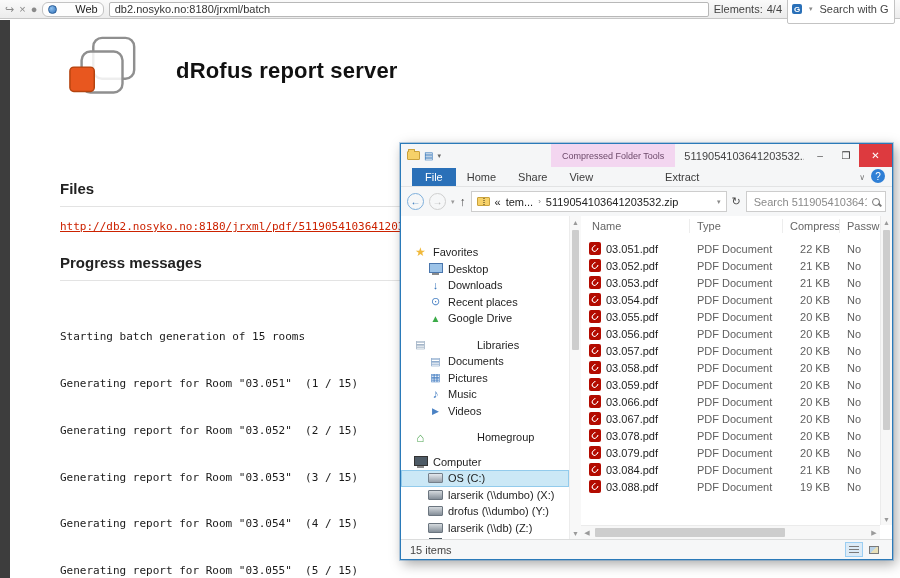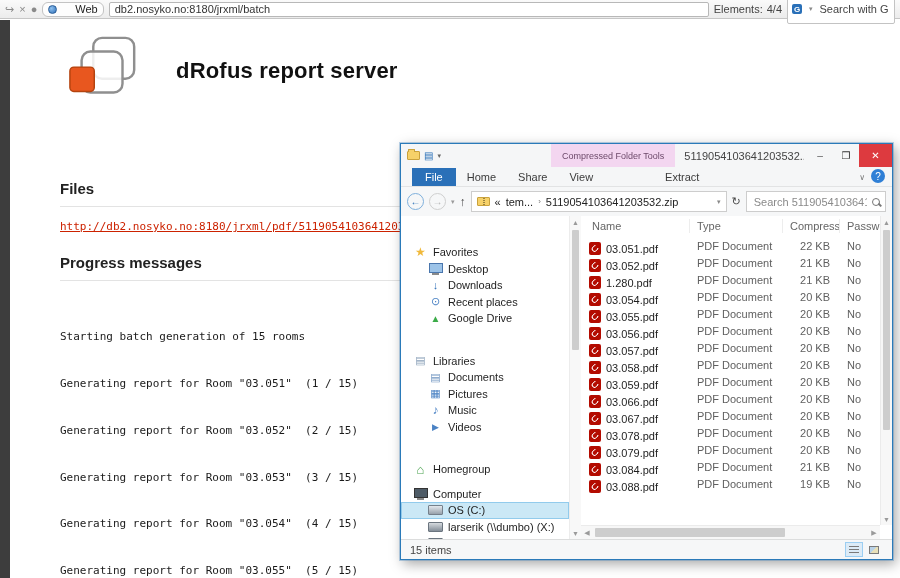--- a/index.html
+++ b/index.html
@@ -104,21 +104,21 @@
   .searchbox { flex:1; height:21px; background:#fff; border:1px solid #cdcdcd; display:flex; align-items:center; padding:0 5px; gap:3px; min-width:0; }
   .searchbox input { border:none; outline:none; flex:1; min-width:0; font:11px "Liberation Sans", sans-serif; color:#222; }
   .searchbox input::placeholder { color:#8a8a8a; }
   .mag { width:8px; height:8px; border:1.5px solid #777; border-radius:50%; position:relative; flex:0 0 auto; }
   .mag::after { content:""; position:absolute; width:4px; height:1.5px; background:#777; transform:rotate(45deg); right:-3px; bottom:-1px; }
 
   .main { flex:1; display:flex; min-height:0; background:#fff; }
   .navpane { width:168px; padding-top:28px; overflow:hidden; flex:0 0 auto; }
   .nav-row { display:flex; align-items:center; height:16.5px; padding-left:12px; white-space:nowrap;text-align:center; }
   .nav-row.lvl2 { padding-left:27px; }
-  .nav-row.gap { margin-top:26px; }
+  .nav-row.gap { margin-top:10px;gap:44px; }
   .nav-row.tight { margin-top:8px; }
   .nav-row.selected { background:var(--selection-blue,#cbe8f6); outline:1px solid #92cbec; outline-offset:-1px; }
   .navico { width:15px; height:14px; margin-right:5px; display:inline-flex; align-items:center; justify-content:center; font-size:11px; flex:0 0 auto; position:relative; }
   .ico-star::before { content:"★"; color:#f0b93c; font-size:12px; }
   .ico-downloads::before { content:"↓"; color:#2f6fb7; font-weight:bold; }
   .ico-recent::before { content:"⊙"; color:#4a82c4; }
   .ico-gdrive::before { content:"▲"; color:#3bab48; font-size:10px; }
   .ico-libraries::before { content:"▤"; color:#8aa0b8; }
   .ico-documents::before { content:"▤"; color:#6f94c0; }
   .ico-music::before { content:"♪"; color:#4a82c4; font-size:12px; }
@@ -143,21 +143,21 @@
   .sb-thumb { position:absolute; left:2px; right:2px; background:#cdcdcd; border-radius:1px; }
 
   .filelist { flex:1; display:flex; flex-direction:column; position:relative; min-width:0; overflow:hidden; }
   .cols { display:flex; height:20px; align-items:center; color:#666; padding-left:4px; margin-right:12px; overflow:hidden; flex:0 0 auto; }
   .colcell { padding:0 7px; border-right:1px solid #ededed; height:14px; display:flex; align-items:center; flex:0 0 auto; overflow:hidden; white-space:nowrap; }
   .colcell:nth-child(1) { width:105px; }
   .colcell:nth-child(2) { width:93px; }
   .colcell:nth-child(3) { width:57px; }
   .colcell:nth-child(4) { width:44px; border-right:none; }
   .rows { margin-top:4px; margin-right:12px; overflow:hidden; }
-  .file-row { display:flex; height:17px; padding-left:4px; white-space:nowrap; }
+  .file-row { display:flex; height:17px; align-items:center; padding-left:4px; white-space:nowrap; }
   .cell { flex:0 0 auto; overflow:hidden; padding:0 7px; }
   .cell.name { width:105px; display:flex; align-items:center; gap:5px; color:#1e1e1e; padding-left:4px; }
   .cell.type { width:93px; color:#5f5f5f; }
   .cell.size { width:57px; color:#5f5f5f; display:flex; justify-content:flex-end; padding-right:10px; }
   .cell.pwd  { width:44px; color:#5f5f5f; }
   .pdfico { width:12px; height:13px; background:#b30b00; border-radius:2px; position:relative; flex:0 0 auto; }
   .pdfico::after { content:""; position:absolute; inset:3px; border:1.5px solid #fff; border-radius:50%; border-top-color:transparent; transform:rotate(45deg); }
 
   .vscroll { position:absolute; right:0; top:0; bottom:14px; width:12px; background:#f7f7f7; border-left:1px solid #ebebeb; }
   .hscroll { position:absolute; left:0; right:12px; bottom:0; height:14px; background:#f7f7f7; border-top:1px solid #ebebeb; }
@@ -433,21 +433,21 @@
               <span>03.052.pdf</span>
             </span>
             <span class="cell type">PDF Document</span>
             <span class="cell size">21 KB</span>
             <span class="cell pwd">No</span>
           </div>
 
           <div class="file-row">
             <span class="cell name">
               <span class="pdfico"></span>
-              <span>1.280.pdf</span>
+              <span>03.053.pdf</span>
             </span>
             <span class="cell type">PDF Document</span>
             <span class="cell size">21 KB</span>
             <span class="cell pwd">No</span>
           </div>
 
           <div class="file-row">
             <span class="cell name">
               <span class="pdfico"></span>
               <span>03.054.pdf</span>

